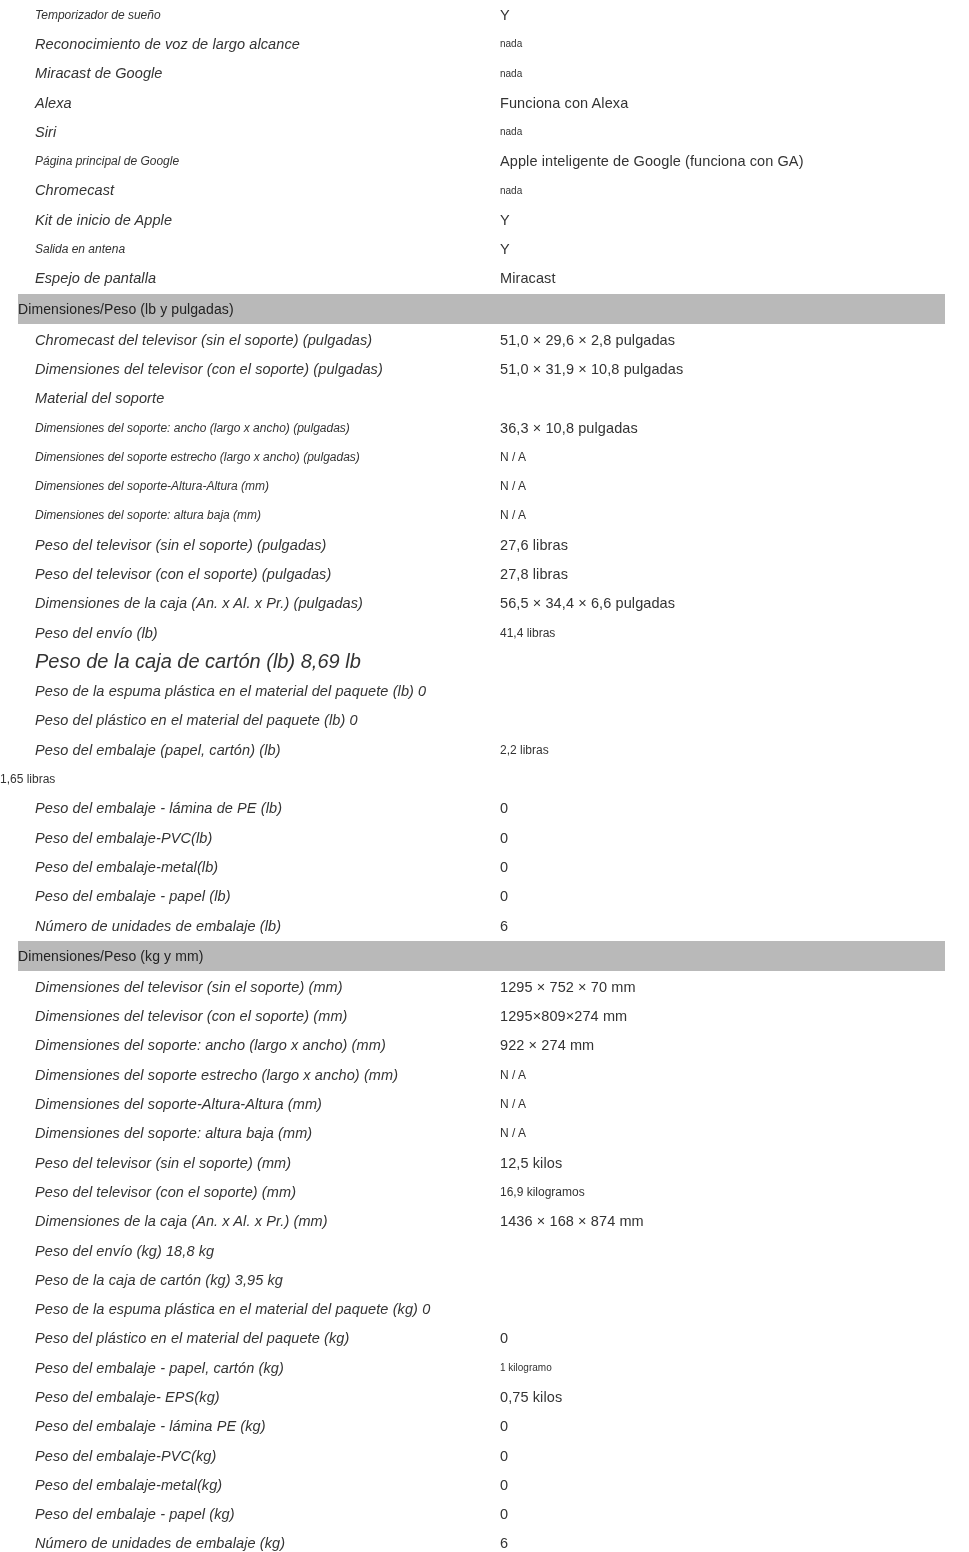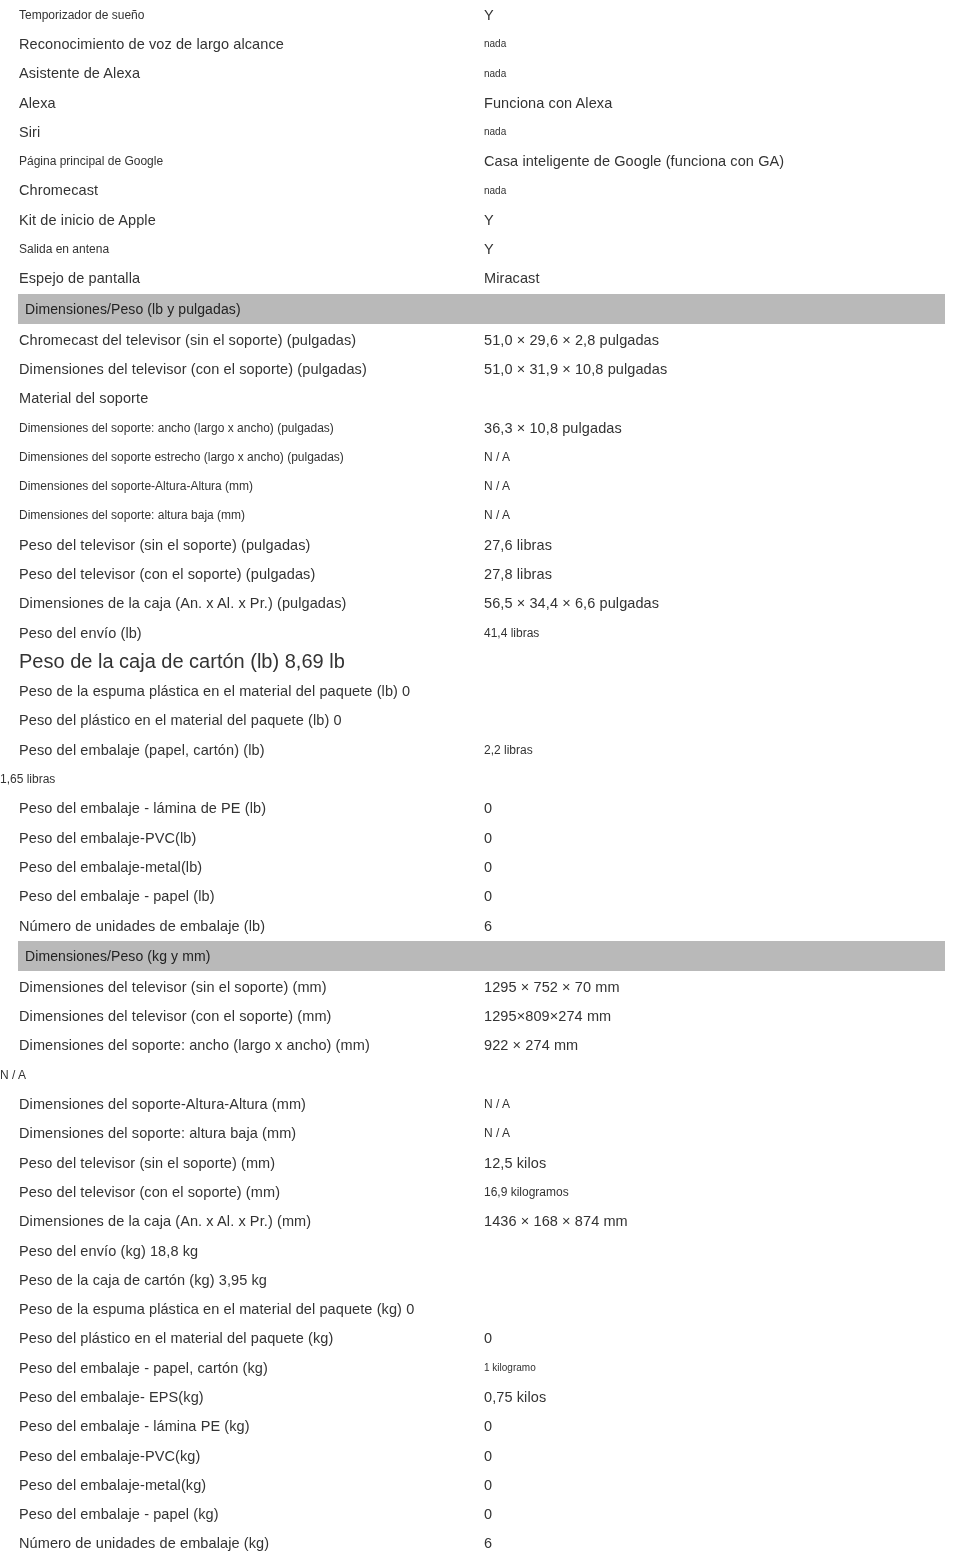--- a/index.html
+++ b/index.html
@@ -17,74 +17,75 @@
   .spec-table {
     width: 969px;
   }
   .spec-row {
     display: flex;
     align-items: center;
     height: 29.3px;
   }
   .spec-row .label {
     flex: 0 0 465px;
-    padding-left: 19px;
+    padding-left: 35px;
     white-space: nowrap;
     overflow: hidden;
+    font-style: italic;
   }
   .spec-row .value {
     flex: 1 1 auto;
     white-space: nowrap;
     overflow: hidden;
   }
   .size-normal { font-size: 14.5px; letter-spacing: 0.1px; }
   .size-small  { font-size: 12px; }
   .size-tiny   { font-size: 10px; }
   .size-large  { font-size: 20px; }
   .section-bar {
     height: 30px;
     margin: 1px 24px 1px 18px;
     background: #b9b9b9;
     display: flex;
     align-items: center;
   }
   .section-bar span {
-    padding-left: 7px;
+    padding-left: 0;
     font-size: 14px;
     color: #222222;
     letter-spacing: 0.1px;
   }
 </style>
 </head>
 <body>
 
 <div class="spec-table">
     <div class="spec-row">
       <span class="label size-small">Temporizador de sueño</span>
       <span class="value size-normal">Y</span>
     </div>
     <div class="spec-row">
       <span class="label size-normal">Reconocimiento de voz de largo alcance</span>
       <span class="value size-tiny">nada</span>
     </div>
     <div class="spec-row">
-      <span class="label size-normal">Asistente de Alexa</span>
+      <span class="label size-normal">Miracast de Google</span>
       <span class="value size-tiny">nada</span>
     </div>
     <div class="spec-row">
       <span class="label size-normal">Alexa</span>
       <span class="value size-normal">Funciona con Alexa</span>
     </div>
     <div class="spec-row">
       <span class="label size-normal">Siri</span>
       <span class="value size-tiny">nada</span>
     </div>
     <div class="spec-row">
       <span class="label size-small">Página principal de Google</span>
-      <span class="value size-normal">Casa inteligente de Google (funciona con GA)</span>
+      <span class="value size-normal">Apple inteligente de Google (funciona con GA)</span>
     </div>
     <div class="spec-row">
       <span class="label size-normal">Chromecast</span>
       <span class="value size-tiny">nada</span>
     </div>
     <div class="spec-row">
       <span class="label size-normal">Kit de inicio de Apple</span>
       <span class="value size-normal">Y</span>
     </div>
     <div class="spec-row">
@@ -190,20 +191,21 @@
     </div>
     <div class="spec-row">
       <span class="label size-normal">Dimensiones del televisor (con el soporte) (mm)</span>
       <span class="value size-normal">1295×809×274 mm</span>
     </div>
     <div class="spec-row">
       <span class="label size-normal">Dimensiones del soporte: ancho (largo x ancho) (mm)</span>
       <span class="value size-normal">922 × 274 mm</span>
     </div>
     <div class="spec-row">
+      <span class="label size-normal">Dimensiones del soporte estrecho (largo x ancho) (mm)</span>
       <span class="value size-small">N / A</span>
     </div>
     <div class="spec-row">
       <span class="label size-normal">Dimensiones del soporte-Altura-Altura (mm)</span>
       <span class="value size-small">N / A</span>
     </div>
     <div class="spec-row">
       <span class="label size-normal">Dimensiones del soporte: altura baja (mm)</span>
       <span class="value size-small">N / A</span>
     </div>

